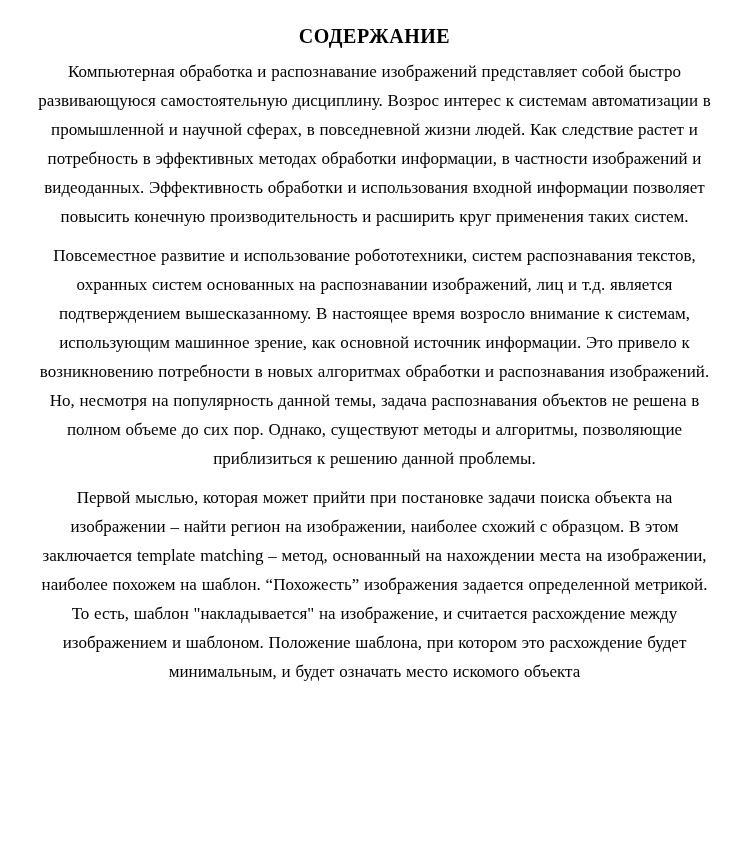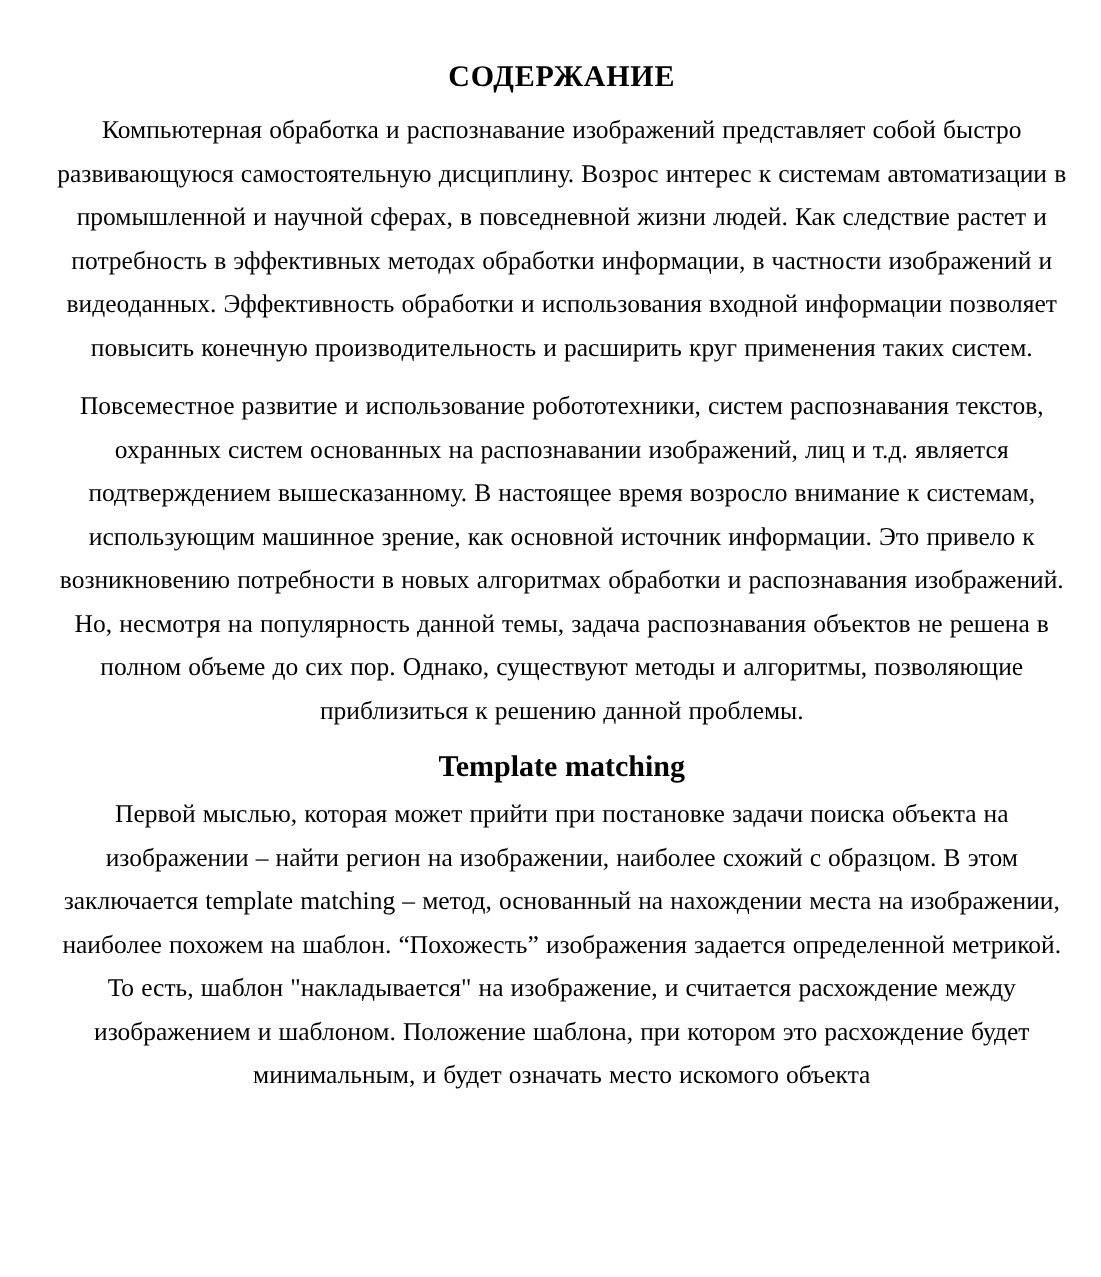--- a/index.html
+++ b/index.html
@@ -10,24 +10,25 @@
     width: 734px;
     height: 851px;
     overflow: hidden;
     background: #ffffff;
   }
   .page {
     box-sizing: border-box;
     width: 734px;
     height: 731px;
     overflow: hidden;
-    padding: 38px 20px 0 35px;
+    padding: 11px 20px 0 35px;
     background: #ffffff;
     color: #000000;
     font-family: "Liberation Serif", "DejaVu Serif", serif;
+    margin-top: 12px;
   }
   .doc-title {
     margin: 0 0 8px 0;
     font-size: 20px;
     line-height: 26px;
     font-weight: bold;
     text-align: center;
     letter-spacing: 0.5px;
   }
   .para {
@@ -48,16 +49,15 @@
 </head>
 <body>
 
 <div class="page">
   <h1 class="doc-title">СОДЕРЖАНИЕ</h1>
 
   <p class="para">Компьютерная обработка и распознавание изображений представляет собой быстро развивающуюся самостоятельную дисциплину. Возрос интерес к системам автоматизации в промышленной и научной сферах, в повседневной жизни людей. Как следствие растет и потребность в эффективных методах обработки информации, в частности изображений и видеоданных. Эффективность обработки и использования входной информации позволяет повысить конечную производительность и расширить круг применения таких систем.</p>
 
   <p class="para">Повсеместное развитие и использование робототехники, систем распознавания текстов, охранных систем основанных на распознавании изображений, лиц и т.д. является подтверждением вышесказанному. В настоящее время возросло внимание к системам, использующим машинное зрение, как основной источник информации. Это привело к возникновению потребности в новых алгоритмах обработки и распознавания изображений. Но, несмотря на популярность данной темы, задача распознавания объектов не решена в полном объеме до сих пор. Однако, существуют методы и алгоритмы, позволяющие приблизиться к решению данной проблемы.</p>
 
-  <h2 class="section-heading">Template matching</h2>
 
   <p class="para">Первой мыслью, которая может прийти при постановке задачи поиска объекта на изображении – найти регион на изображении, наиболее схожий с образцом. В этом заключается template matching – метод, основанный на нахождении места на изображении, наиболее похожем на шаблон. “Похожесть” изображения задается определенной метрикой. То есть, шаблон "накладывается" на изображение, и считается расхождение между изображением и шаблоном. Положение шаблона, при котором это расхождение будет минимальным, и будет означать место искомого объекта</p>
 </div>
 
 </body></html>

